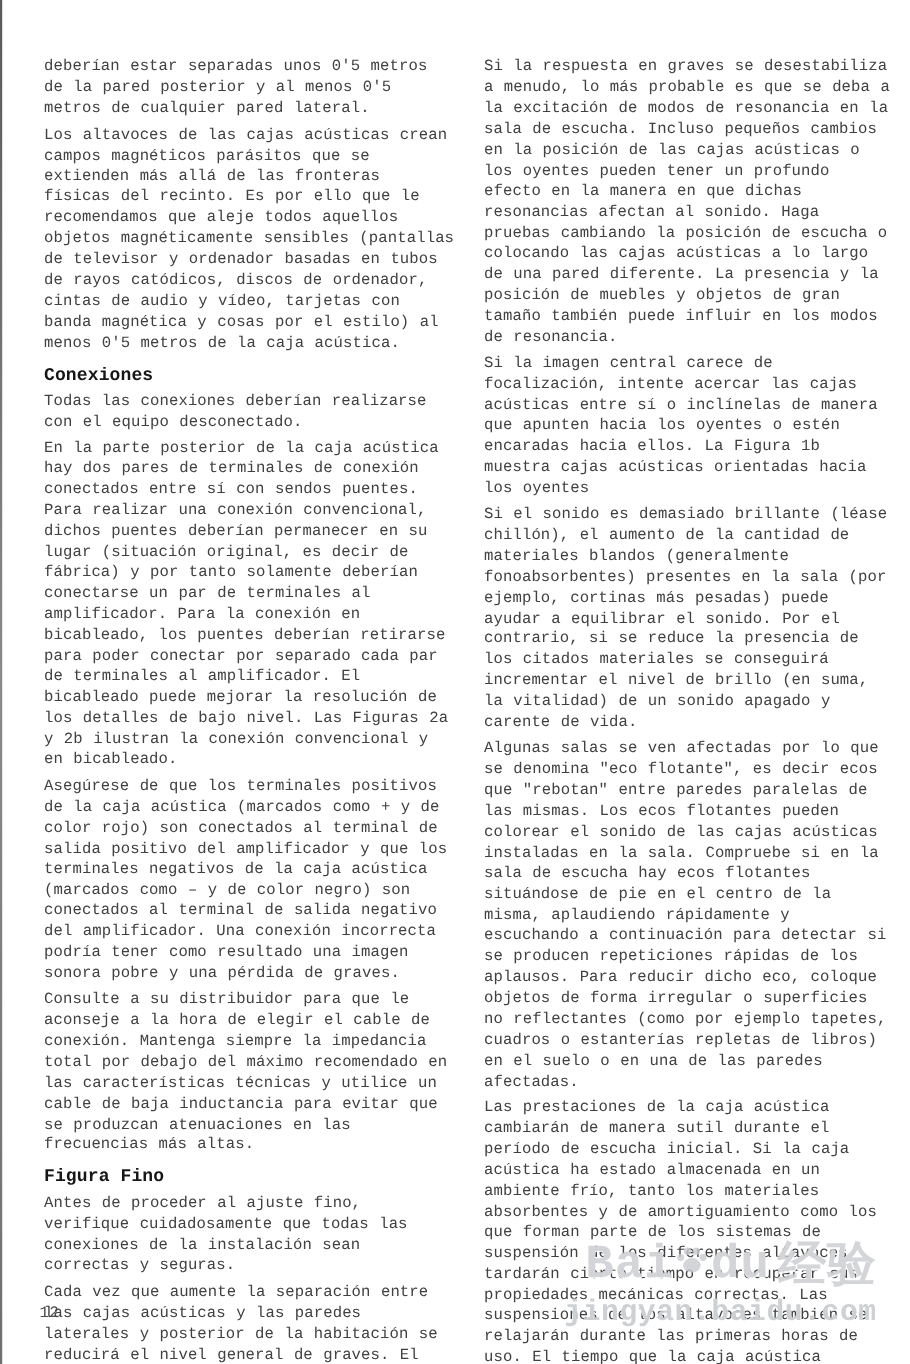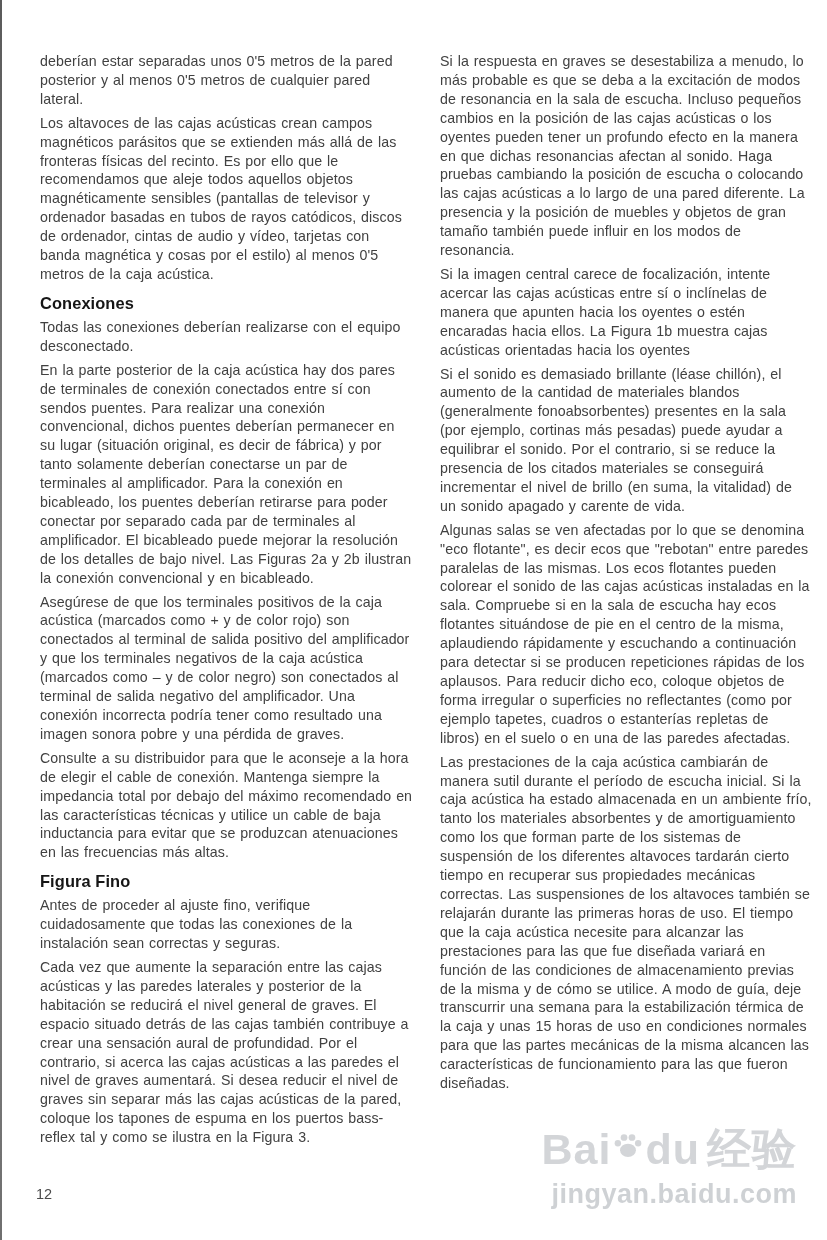--- a/index.html
+++ b/index.html
@@ -2,21 +2,21 @@
 <html><head>
 <meta charset="utf-8">
 <style>
   html, body { margin: 0; padding: 0; background: #ffffff; }
   .page {
     position: relative;
     width: 827px;
     height: 1240px;
     background: #ffffff;
     overflow: hidden;
-    font-family: Liberation Sans, sans-serif;
+    font-family: Liberation Mono, monospace;
   }
   .edge-artifact {
     position: absolute;
     left: 0; top: 0;
     width: 2px; height: 1240px;
     background: linear-gradient(#5a5a5a, #8a8a8a, #6f6f6f);
   }
   .col {
     position: absolute;
     top: 52px;

